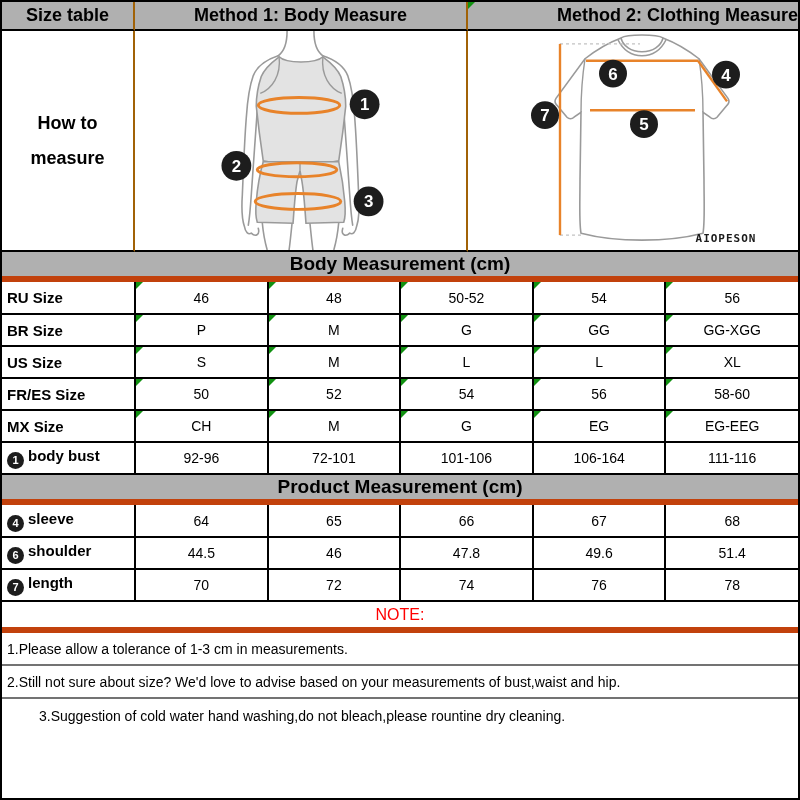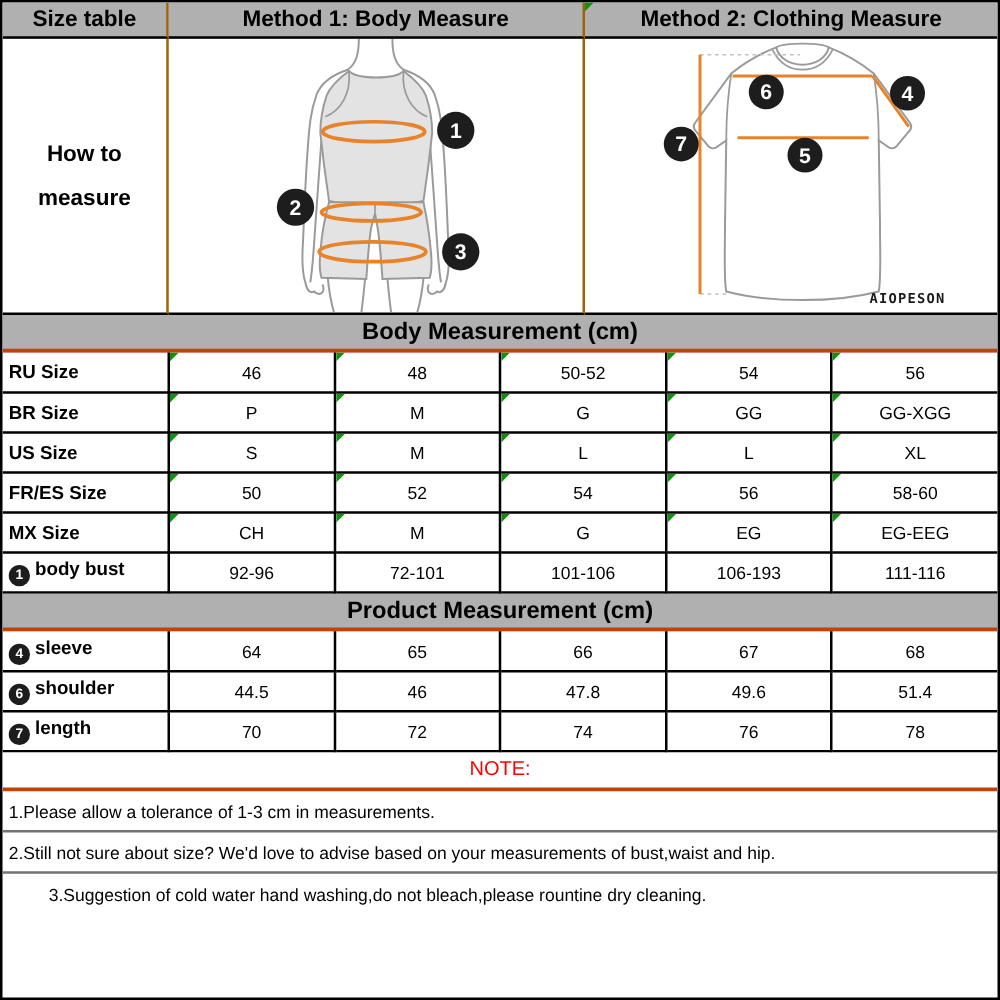--- a/index.html
+++ b/index.html
@@ -16,37 +16,37 @@
     background: #fff;
     overflow: hidden;
   }
   
   .grid-top {
     display: grid;
     grid-template-columns: 133px 333px 330px;
     grid-template-rows: 29px 221px;
   }
   .gc { border-right: 2px solid #a16207; border-bottom: 2px solid #000; position: relative; }
-  .gc.last { border-right: none; }
+  .gc.last { border-right: none; justify-content: flex-end; }
   .hdr-cell {
     background: var(--gray, #b0b0b0);
     display: flex; align-items: center; justify-content: center;
     font-weight: bold; font-size: 18px;
   }
   .howto {
     display: flex; align-items: center; justify-content: center;
     text-align: center; font-weight: bold; font-size: 18px; line-height: 1.9;
     padding: 0 12px;
   }
   .illus { overflow: hidden; }
   .illus svg { display:block; width: 100%; height: 100%; }
   
   .band {
     height: 30px; background: var(--gray, #b0b0b0);
-    border-bottom: 3px solid #c2410c;
+    border-bottom: 6px solid #c2410c;
     display: flex; align-items: center; justify-content: center;
     font-weight: bold; font-size: 19px;
   }
   .band.note-band {
     background: #fff; color: var(--red, #ff0000);
     font-weight: normal; font-size: 16px; height: 31px;
   }
   
   table { border-collapse: collapse; table-layout: fixed; width: 796px; }
   td {
@@ -233,21 +233,21 @@
           <td class=""><span class="flag"></span>M</td>
           <td class=""><span class="flag"></span>G</td>
           <td class=""><span class="flag"></span>EG</td>
           <td class=""><span class="flag"></span>EG-EEG</td>
         </tr>
         <tr>
           <td class="lbl"><span class="nbadge">1</span>body bust</td>
           <td class="">92-96</td>
           <td class="">72-101</td>
           <td class="">101-106</td>
-          <td class="">106-193</td>
+          <td class="">106-164</td>
           <td class="">111-116</td>
         </tr>
       </tbody>
   </table>
 
   <div class="band">Product Measurement (cm)</div>
   <table>
     <colgroup>
         <col style="width:133px">
         <col>

